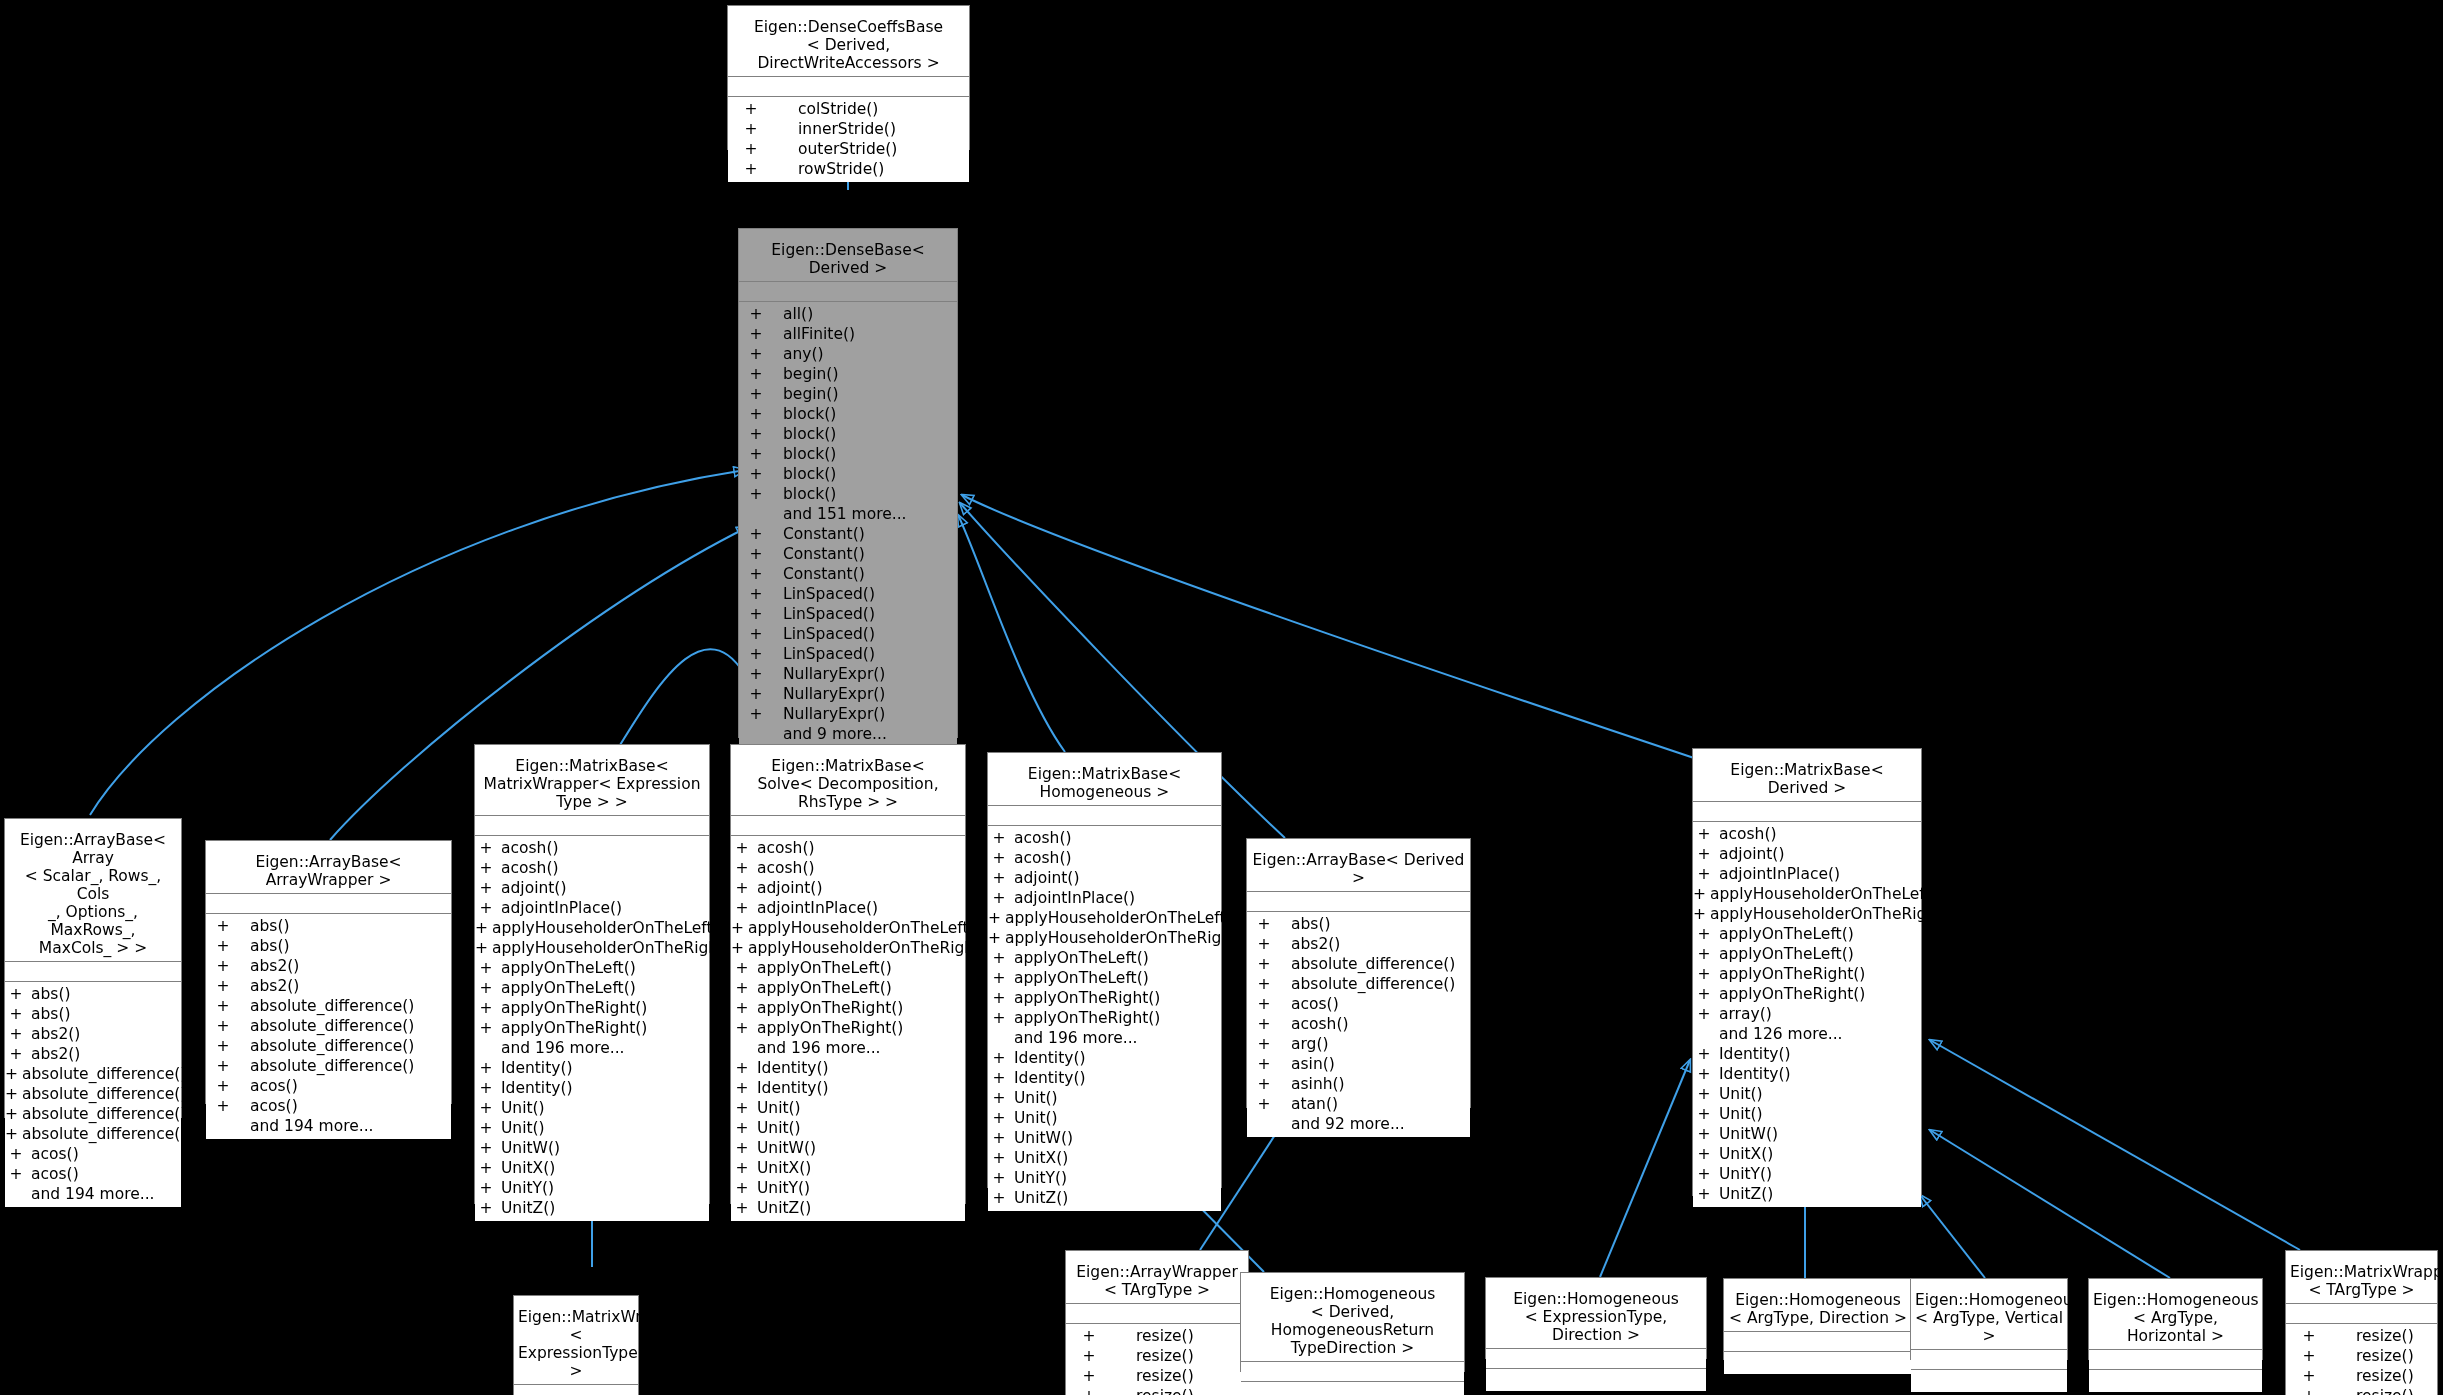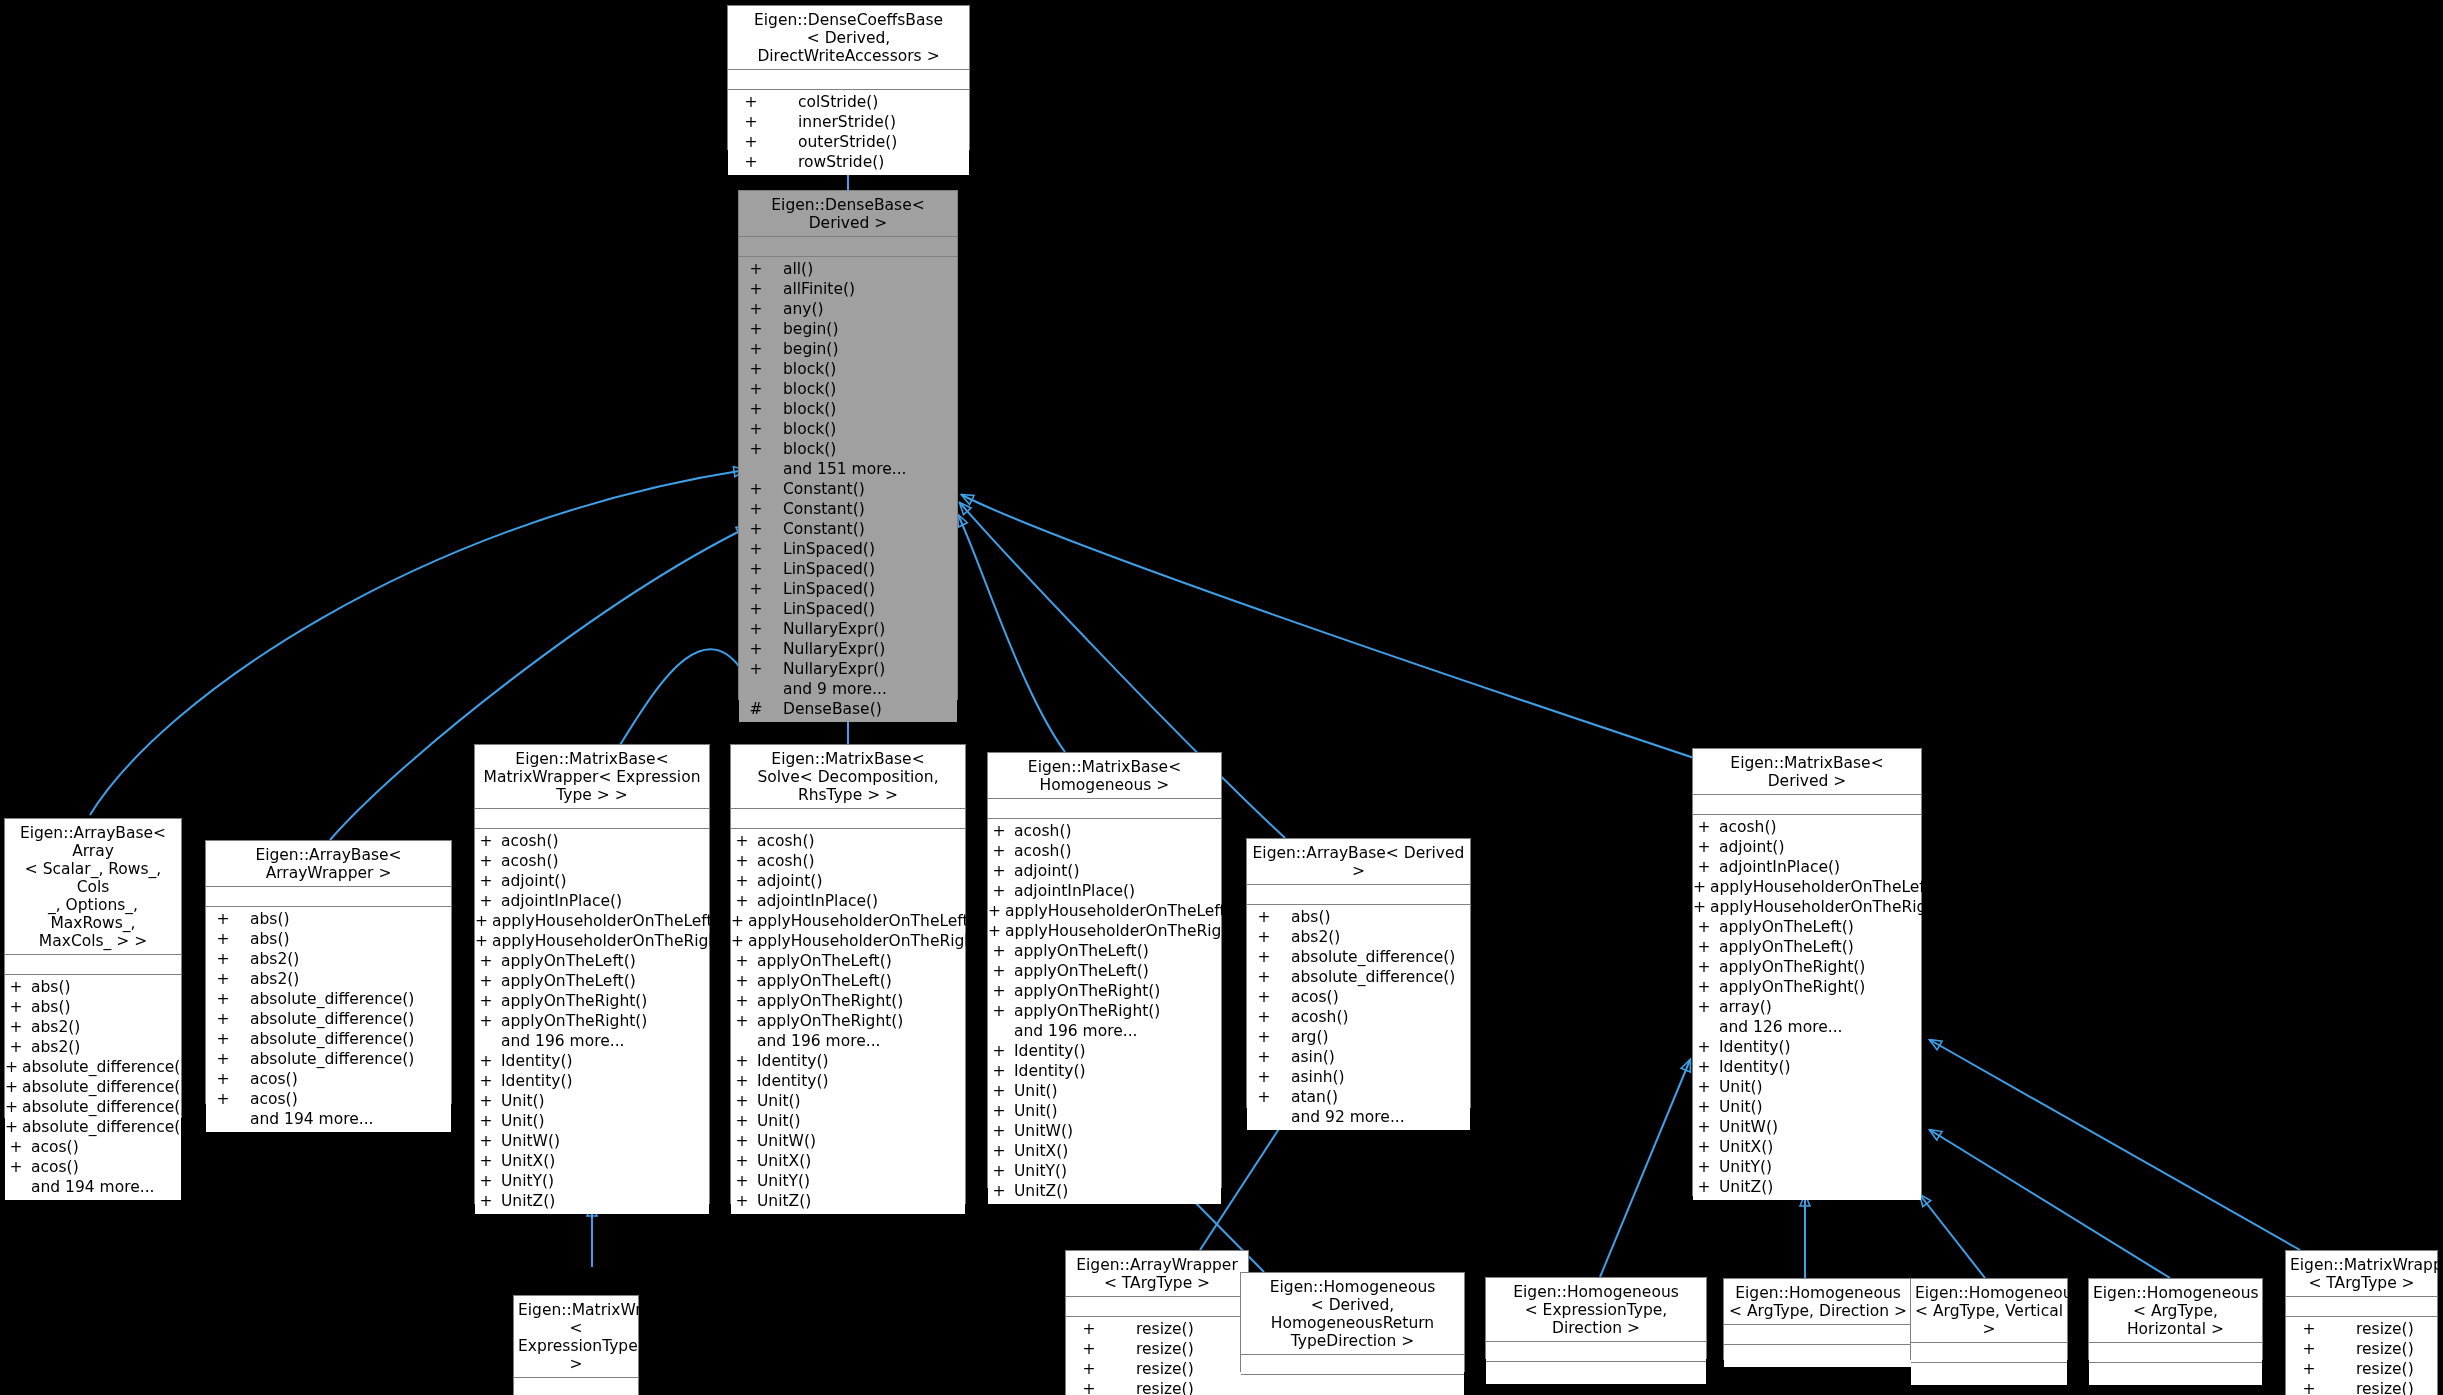--- a/index.html
+++ b/index.html
@@ -32,29 +32,30 @@
     position: absolute;
     box-sizing: border-box;
     border: 1px solid #808080;
     background: #ffffff;
     z-index: 2;
     display: flex;
     flex-direction: column;
   }
   .uml-node.highlight {
     background: #be185d;
+    margin-top: 38px;
   }
   .uml-node.highlight .nd-title,
   .uml-node.highlight .nd-attrs,
   .uml-node.highlight .nd-ops {
     background: #a0a0a0;
   }
   .nd-title {
     box-sizing: border-box;
-    padding: 5px 4px 4px 4px;
+    padding: 12px 4px 4px 4px;
     text-align: center;
     font-size: 15.5px;
     line-height: 18px;
     color: #000000;
     border-bottom: 1px solid #808080;
     background: #ffffff;
     white-space: pre-line;
   }
   .nd-attrs {
     box-sizing: border-box;

